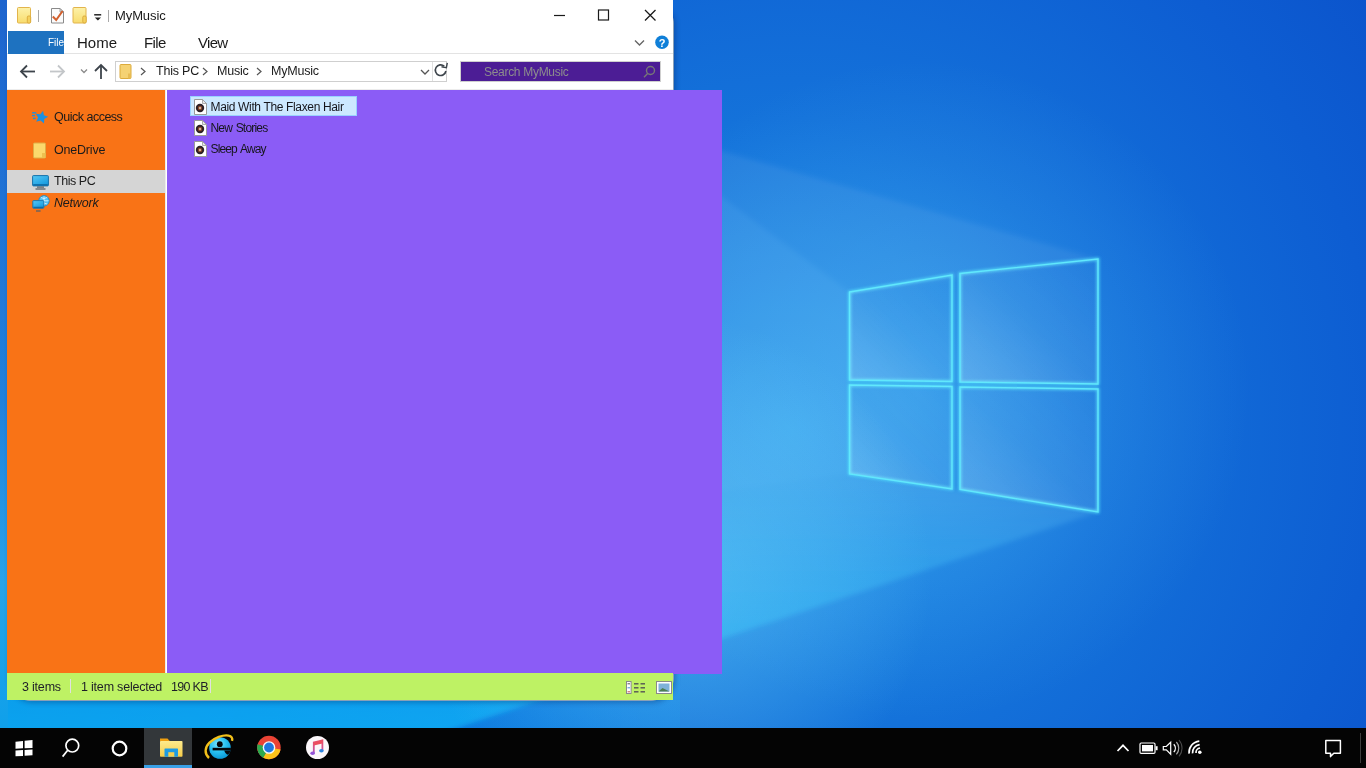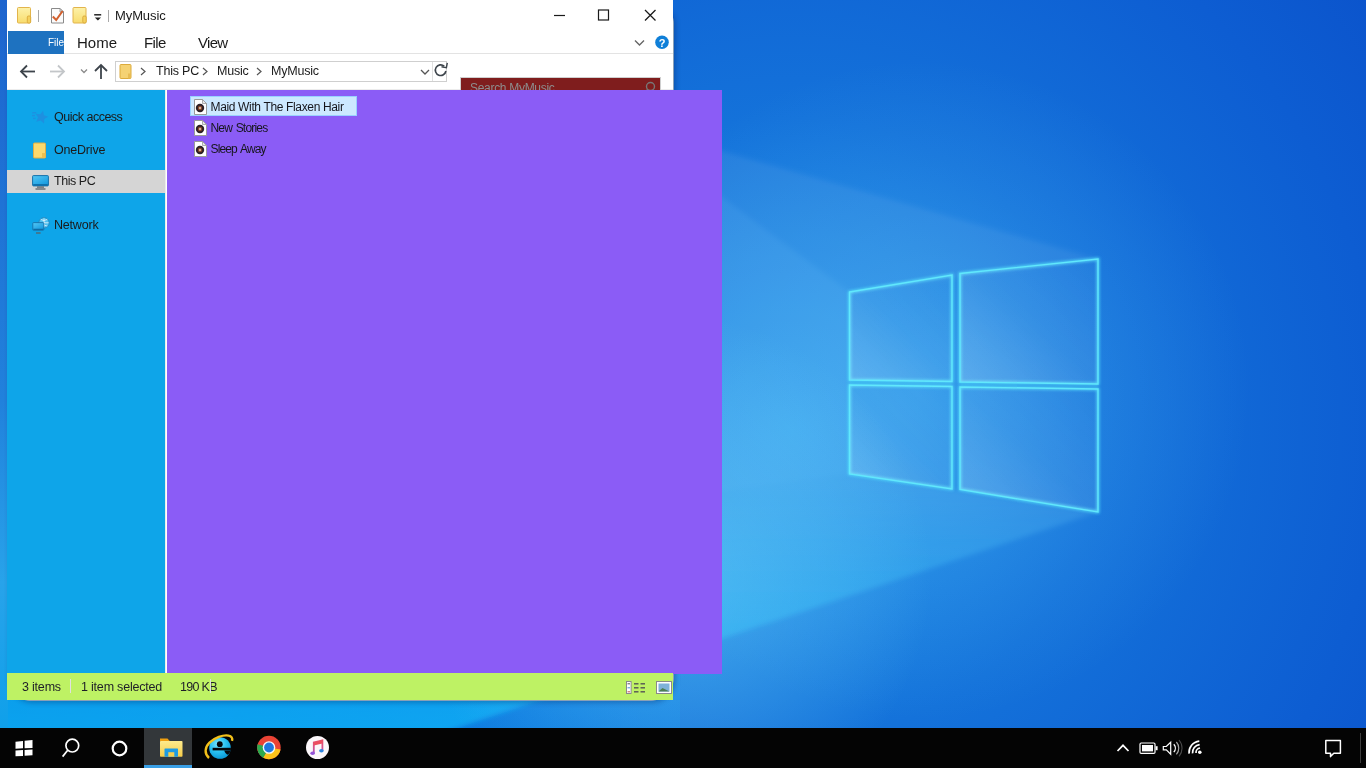--- a/index.html
+++ b/index.html
@@ -15,25 +15,25 @@
 .qsep { position:absolute; top:10px; width:1px; height:12px; background:#a9a9a9; }
 .cap { position:absolute; top:0; height:31px; }
 
 .tabs { position:absolute; left:0; top:31px; width:100%; height:23px; background:#fff; border-bottom:1px solid #e3e3e3; }
 .ftab { position:absolute; left:1px; top:0; width:56px; height:23px; background:#1e72c0; color:#fff;
   font-size:10px; text-align:right; line-height:23px; }
 .tab { position:absolute; top:0; height:23px; font-size:15px; color:#1a1a1a; line-height:23px; }
 
 .trow { position:absolute; left:0; top:54px; width:100%; height:36px; background:#fff; border-bottom:1px solid #ececec; }
 .abox { position:absolute; left:108px; top:7px; width:332px; height:21px; border:1px solid #cfcfcf; background:#fff; }
-.sbox { position:absolute; left:453px; top:7px; width:201px; height:21px; border:1px solid #cfcfcf; background:#7f1d1d;
-  font-size:12px; color:#8d8d8d; line-height:20px; padding-left:9px; letter-spacing:-0.3px;margin-top:16px; }
+.sbox { position:absolute; left:453px; top:7px; width:201px; height:21px; border:1px solid #cfcfcf; background:#4c1d95;
+  font-size:12px; color:#8d8d8d; line-height:20px; padding-left:23px; letter-spacing:-0.3px; }
 .crumb { position:absolute; top:0; height:19px; line-height:19px; font-size:12.5px; color:#1a1a1a; letter-spacing:-0.2px; }
 
-.nav { position:absolute; left:0; top:90px; width:159px; height:584px; background:#0ea5e9; border-right:1px solid #ececec; }
+.nav { position:absolute; left:0; top:90px; width:159px; height:584px; background:#f97316; border-right:1px solid #ececec; }
 .nitem { position:absolute; left:0; width:158px; height:23px; }
 .nitem.sel { background:#d5d5d5; }
 .nlabel { position:absolute; left:47px; top:4px; font-size:12.5px; color:#1b1b1b; letter-spacing:-0.2px; }
 .nicon { position:absolute; left:25px; top:3px; }
 
 .list { position:absolute; left:160px; top:90px; width:555px; height:584px; background:#8b5cf6; }
 .row { position:absolute; left:16px; height:21px; }
 .row .txt { position:absolute; left:27.5px; top:3.5px; font-size:12px; color:#16161c; white-space:nowrap; }
 .rowsel { position:absolute; left:22.5px; width:167.5px; height:19.5px; background:#cce8ff; border:1px solid #99d1ff; }
 
@@ -246,21 +246,21 @@
           <stop offset="0" stop-color="#55c8f5"></stop>
               <stop offset="1" stop-color="#159adf"></stop>
         </linearGradient>
         <rect x="0.6" y="2.6" width="15.8" height="10.3" rx="0.8" fill="url(#scr)" stroke="#1571aa" stroke-width="1"></rect>
         <line x1="1.2" y1="11.9" x2="15.8" y2="11.9" stroke="#0f6ca6" stroke-width="1.6"></line>
         <line x1="5" y1="14.1" x2="12" y2="14.1" stroke="#5a6268" stroke-width="1.2"></line>
         <line x1="3.5" y1="16" x2="13.5" y2="16" stroke="#5a6268" stroke-width="1.3"></line>
       </svg>
       <div class="nlabel" style="letter-spacing:-0.45px;">This PC</div>
     </div>
-    <div class="nitem" style="top:124px;">
+    <div class="nitem" style="top:102px;font-style:italic;">
       <svg class="nicon" width="18" height="17" viewBox="0 0 18 17">
         <circle cx="12" cy="5.8" r="5.2" fill="#4fc0f0"></circle>
         <path d="M6.9 5.8 h10.2 M12 0.7 v10.2 M8.3 2.3 a6.5 6.5 0 0 0 7.4 0 M8.3 9.3 a6.5 6.5 0 0 1 7.4 0" fill="none" stroke="#e8f6fd" stroke-width="0.8"></path>
         <circle cx="12" cy="5.8" r="5.2" fill="none" stroke="#2488bf" stroke-width="0.9"></circle>
         <rect x="0.8" y="5.6" width="11" height="7.6" rx="0.6" fill="url(#scr)" stroke="#1571aa" stroke-width="0.9"></rect>
         <line x1="1.4" y1="12.4" x2="11.2" y2="12.4" stroke="#0f6ca6" stroke-width="1.3"></line>
         <line x1="4" y1="16" x2="8.6" y2="16" stroke="#5a6268" stroke-width="1.3"></line>
       </svg>
       <div class="nlabel">Network</div>
     </div>
@@ -297,21 +297,21 @@
         <circle cx="6" cy="9" r="1.0" fill="#ddd5cc"></circle>
       </svg>
       <div class="txt" style="letter-spacing:-0.85px;word-spacing:1.2px;">Sleep Away</div>
     </div>
   </div>
 
   <div class="status">
     <div class="stxt" style="left:15px;">3 items</div>
     <div class="ssep" style="left:63px;"></div>
     <div class="stxt" style="left:74px;">1 item selected</div>
-    <div class="stxt" style="left:173px;letter-spacing:-0.7px;">190 KB</div>
+    <div class="stxt" style="left:164px;letter-spacing:-0.7px;">190 KB</div>
     <div class="ssep" style="left:203px;"></div>
     <svg class="cap" style="left:617px;top:8px;width:50px;height:14px" width="50" height="14" viewBox="0 0 50 14">
       <g stroke="#8a8a8a" fill="#fff" stroke-width="1">
         <rect x="2.5" y="0.5" width="4.6" height="12"></rect>
       </g>
       <line x1="3.5" y1="2.8" x2="6" y2="2.8" stroke="#555" stroke-width="1"></line>
       <line x1="3.5" y1="6.8" x2="6" y2="6.8" stroke="#4a90d9" stroke-width="1"></line>
       <line x1="3.5" y1="10.8" x2="6" y2="10.8" stroke="#c0504d" stroke-width="1"></line>
       <g stroke="#555" stroke-width="1.4">
         <line x1="10" y1="2.8" x2="14.5" y2="2.8"></line>

